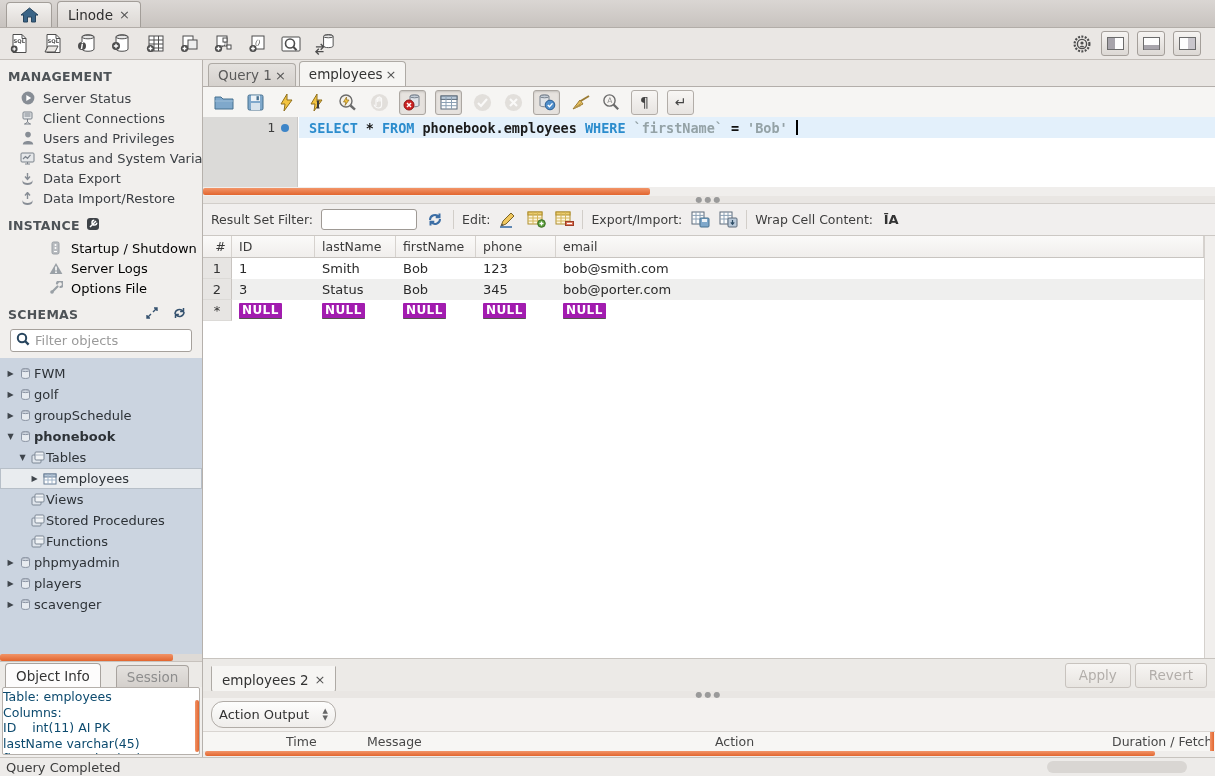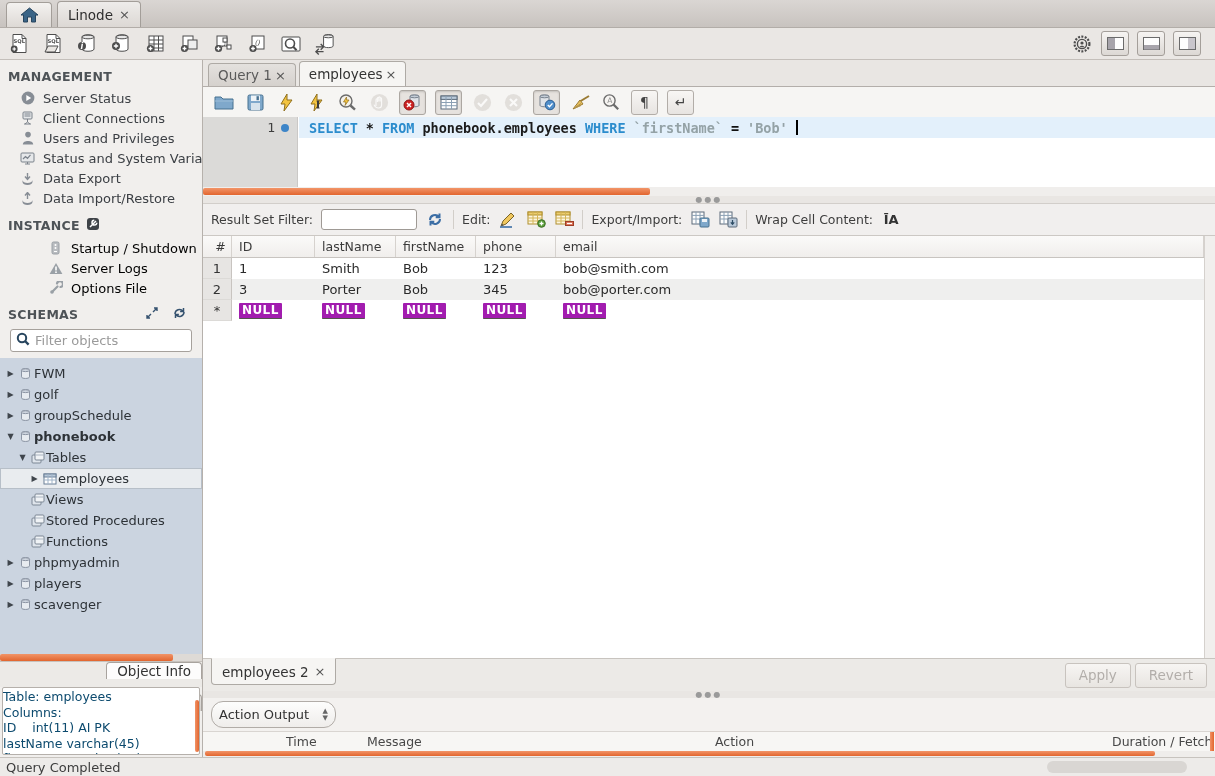--- a/index.html
+++ b/index.html
@@ -53,21 +53,21 @@
   .arr { width:13px; text-align:center; font-size:8px; color:#3f454c; flex:none; }
   .tico { width:17px; display:flex; justify-content:center; flex:none; }
   .lv0 { padding-left:4px; } .lv1 { padding-left:16px; } .lv2 { padding-left:28px; }
   .trow.bold { font-weight:bold; }
   .trow.sel { background:#e9ecef; box-shadow:inset 0 0 0 1px #b7bfc8; }
   .tree-hscroll { position:absolute; bottom:0; left:0; right:0; height:7px; background:#dedad6; }
   .tree-hscroll .thumb { position:absolute; left:0; top:0; width:173px; height:7px;
         background:linear-gradient(#f19468,#e2652e); border-radius:2px; }
 
   .infotabs { height:26px; background:#eceae7; border-top:1px solid #c7c2bd;
-              display:flex; align-items:flex-end; padding-left:5px; gap:15px;flex-direction:column; }
+              display:flex; align-items:flex-end; padding-left:5px; gap:15px; }
   .infotab { height:24px; padding:0 10px; border:1px solid #a8a39e; border-bottom:none;
              border-radius:4px 4px 0 0; display:flex; align-items:center; font-size:13.5px; }
   .infotab.active { background:#fdfcfc; color:#333; }
   .infotab.inactive { background:linear-gradient(#e4e1de,#d4d0cc); color:#8d8d8d; height:22px; }
   .infobox { margin:0 2px 2px 2px; height:68px; background:#fff; border:1px solid #b5b0ab;
              border-radius:2px; padding:1px 0; font-size:12.5px; line-height:15.6px;
              color:#0c4a6e; position:relative; overflow:hidden; }
   .infobox div { white-space:pre; }
   .info-vscroll { position:absolute; right:0; top:12px; width:4px; height:52px;
                   background:linear-gradient(90deg,#f19468,#e2652e); border-radius:2px; }
@@ -143,21 +143,21 @@
   .w-num{ width:29px; flex:none; justify-content:center; padding-left:0; }
   .w-id{ width:83px; flex:none; } .w-ln{ width:81px; flex:none; } .w-fn{ width:80px; flex:none; }
   .w-ph{ width:80px; flex:none; } .w-em{ flex:1; min-width:0; }
   .nullbadge { display:inline-block; background:#a21caf; color:#fff; font-size:12px;
                font-weight:bold; padding:1px 3px 2px 3px; border-radius:1px;
                border-bottom:1px solid #55534f; letter-spacing:.4px; line-height:1; }
   .vscroll { width:11px; background:#f1efed; border-left:1px solid #d5d1cd; flex:none; }
 
   
   .restabs { height:33px; background:#eceae7; border-top:1px solid #c8c4bf;
-             display:flex; align-items:flex-start; padding:0 8px; }
+             display:flex; align-items:flex-start; padding:8px 8px; }
   .restab { height:27px; margin-top:-1px; padding:0 10px; background:#f6f5f3;
             border:1px solid #aeaaa5; border-top:1px solid #f6f5f3; border-radius:0 0 4px 4px;
             display:flex; align-items:center; gap:6px; font-size:13.5px; color:#333; }
   .btnrow { margin-left:auto; display:flex; gap:4px; align-items:center; height:100%; }
   .gbtn { height:25px; padding:0 13px; background:linear-gradient(#f7f5f3,#e8e5e1);
           border:1px solid #c8c3be; border-radius:3px; color:#b2aeaa; font-size:13.5px;
           display:flex; align-items:center; }
 
   
   .actionarea { background:#f3f1ef; }
@@ -780,21 +780,21 @@
           <div class="gnum">1</div>
           <div class="gc w-id">1</div>
           <div class="gc w-ln">Smith</div>
           <div class="gc w-fn">Bob</div>
           <div class="gc w-ph">123</div>
           <div class="gc w-em">bob@smith.com</div>
         </div>
         <div class="grow alt">
           <div class="gnum">2</div>
           <div class="gc w-id">3</div>
-          <div class="gc w-ln">Porter</div>
+          <div class="gc w-ln">Status</div>
           <div class="gc w-fn">Bob</div>
           <div class="gc w-ph">345</div>
           <div class="gc w-em">bob@porter.com</div>
         </div>
         <div class="grow">
           <div class="gnum">*</div>
           <div class="gc w-id">
               <span class="nullbadge">NULL</span>
             </div>
           <div class="gc w-ln">

